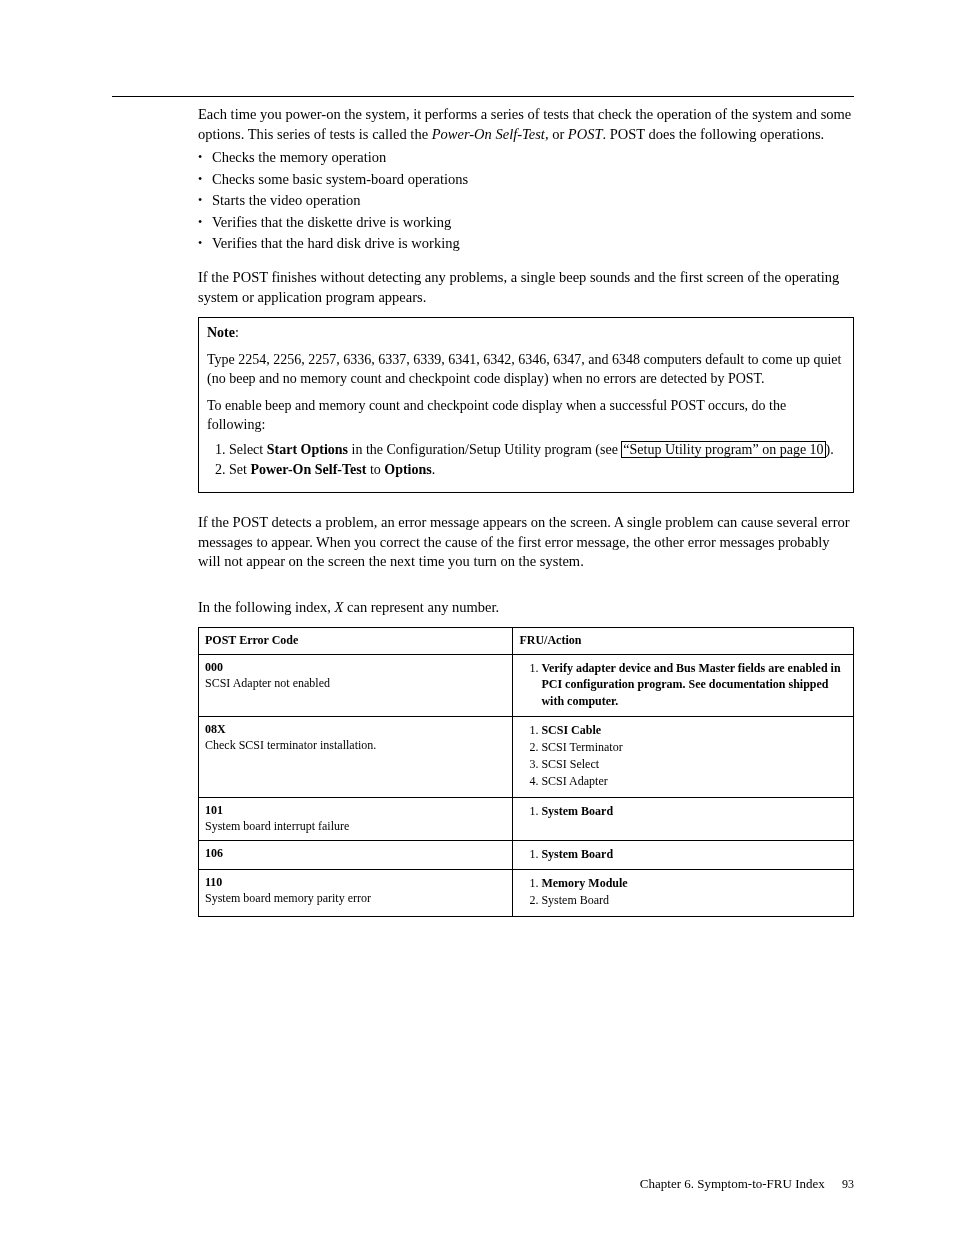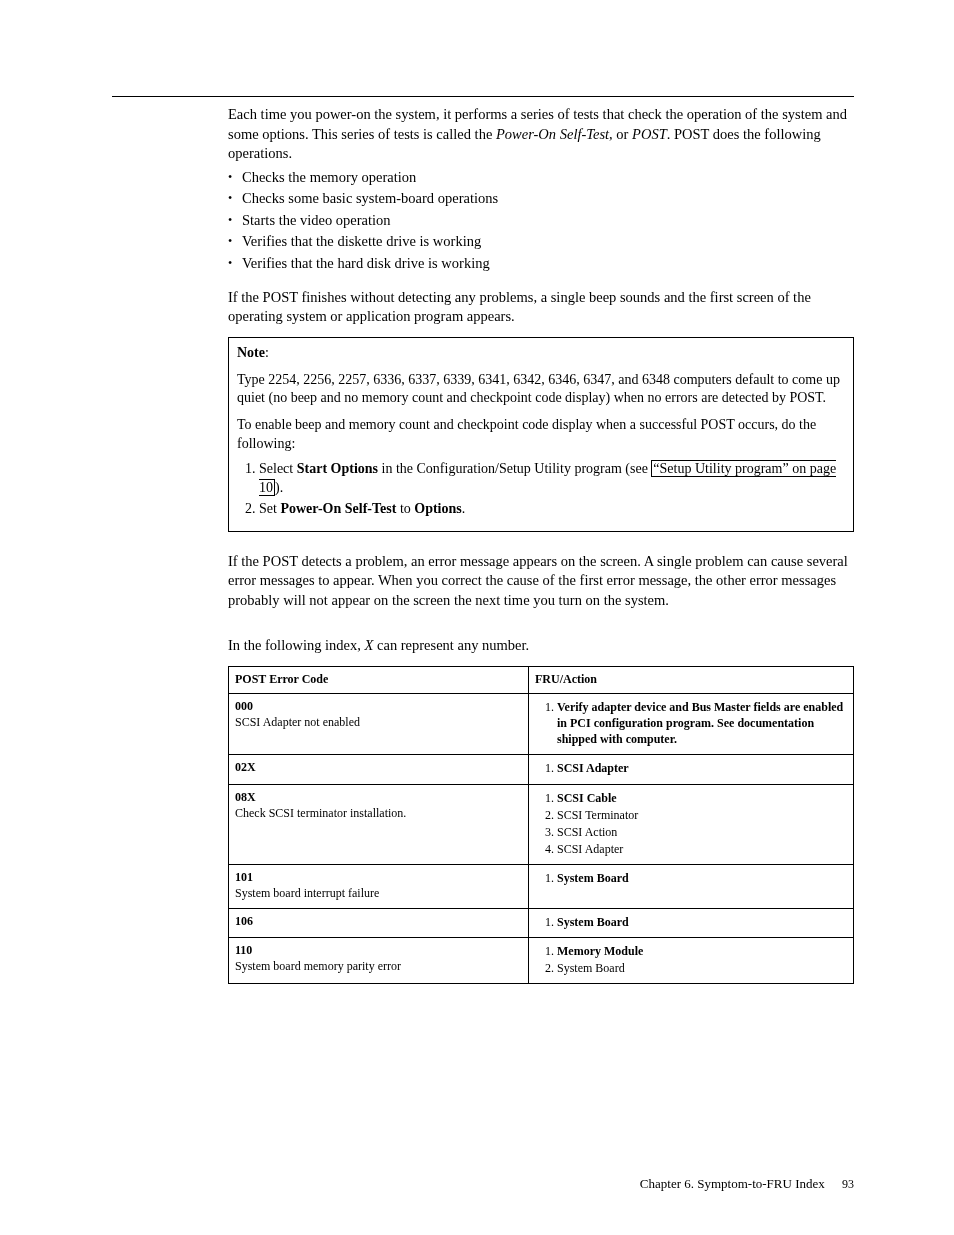--- a/index.html
+++ b/index.html
@@ -26,21 +26,21 @@
     border-top: 1px solid #000;
     margin: 0 0 8px 0;
   }
   h1.section-title {
     font-family: Arial, Helvetica, sans-serif;
     font-weight: 700;
     font-size: 23px;
     margin: 0 0 10px 0;
   }
   .body-col {
-    margin-left: 116px;
+    margin-left: 86px;
   }
   p { margin: 0 0 6px 0; }
   p.lead { margin-bottom: 2px; }
   .italic { font-style: italic; }
   ul.bullets {
     list-style: none;
     padding: 0;
     margin: 4px 0 14px 0;
   }
   ul.bullets li {
@@ -162,34 +162,26 @@
       <tbody id="codes-body">
           <tr>
             <td class="col-code"><span class="code-num">000</span><br><span>SCSI Adapter not enabled</span></td>
             <td>
               <ol class="fru">
                 <li><span class="bold">Verify adapter device and Bus Master fields are enabled in PCI configuration program. See documentation shipped with computer.</span></li>
               </ol>
             </td>
           </tr>
           <tr>
-            <td class="col-code"><span class="code-num">02X</span></td>
-            <td>
-              <ol class="fru">
-                <li><span class="bold">SCSI Adapter</span></li>
-              </ol>
-            </td>
-          </tr>
-          <tr>
             <td class="col-code"><span class="code-num">08X</span><br><span>Check SCSI terminator installation.</span></td>
             <td>
               <ol class="fru">
                 <li><span class="bold">SCSI Cable</span></li>
                 <li>SCSI Terminator</li>
-                <li>SCSI Action</li>
+                <li>SCSI Select</li>
                 <li>SCSI Adapter</li>
               </ol>
             </td>
           </tr>
           <tr>
             <td class="col-code"><span class="code-num">101</span><br><span>System board interrupt failure</span></td>
             <td>
               <ol class="fru">
                 <li><span class="bold">System Board</span></li>
               </ol>

